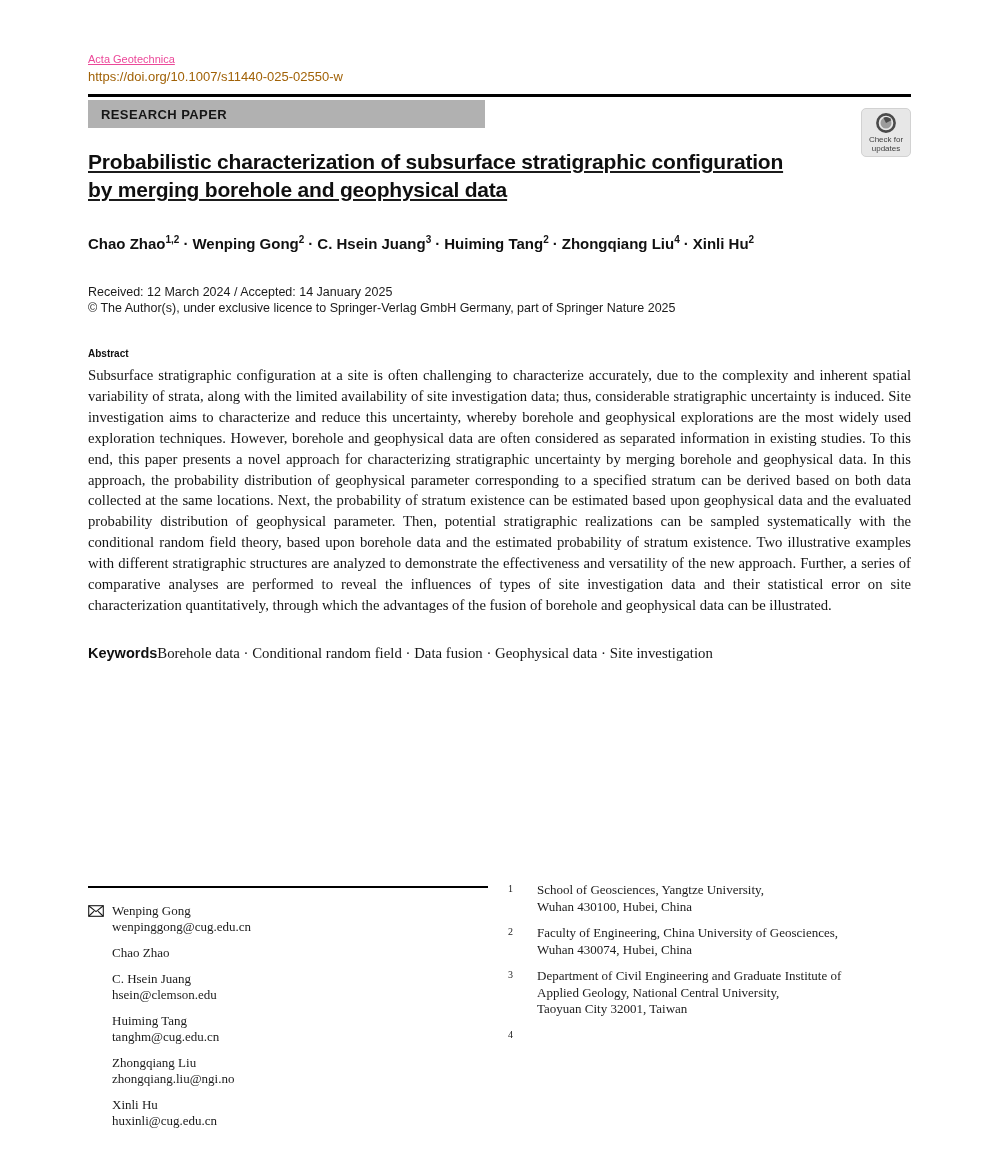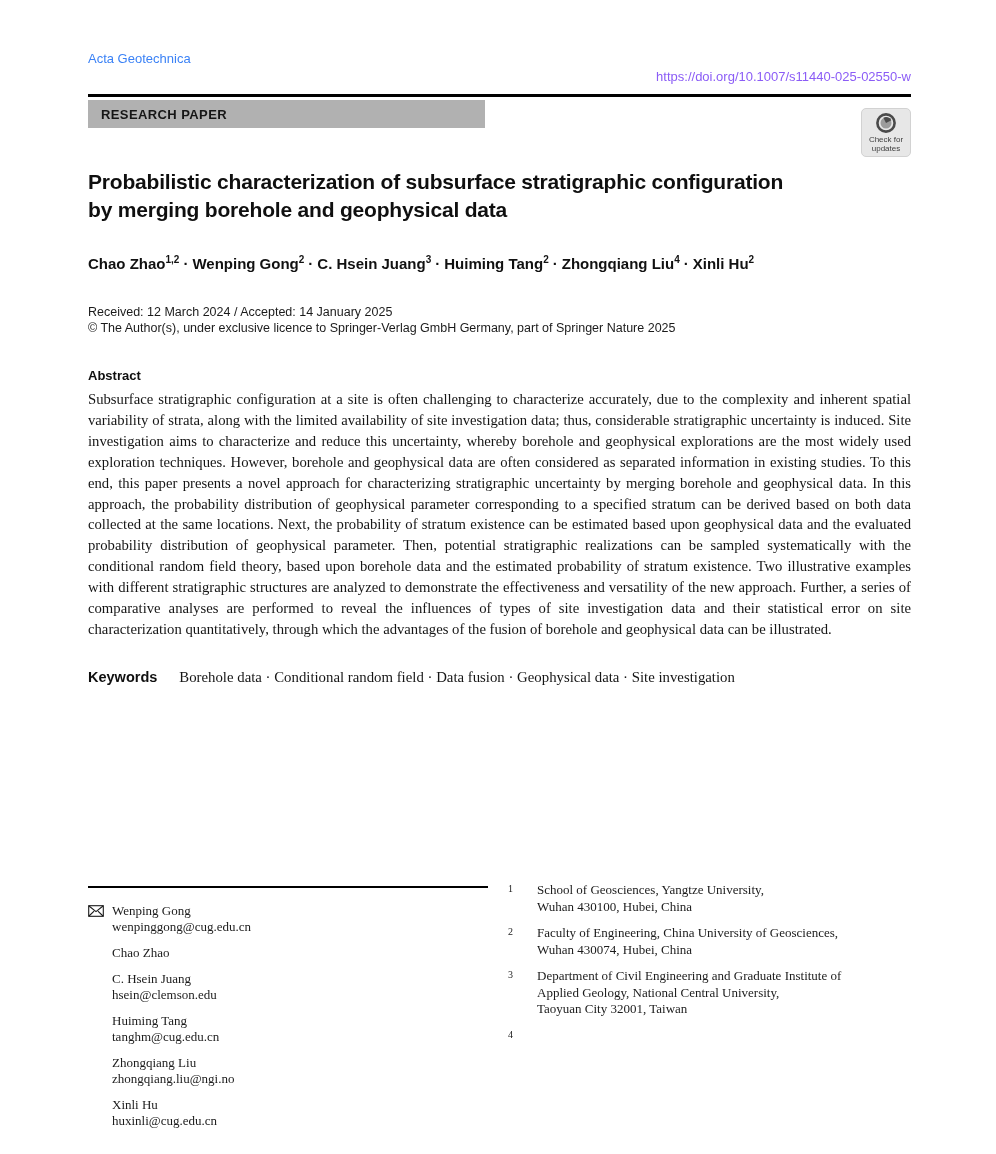--- a/index.html
+++ b/index.html
@@ -8,22 +8,22 @@
     position: relative;
     width: 996px;
     height: 1154px;
     margin: 0 auto;
     background: #ffffff;
     color: #1b1b1b;
     padding: 50px 85px 0 88px;
     overflow: hidden;
     font-family: "Liberation Sans", sans-serif;
   }
-  .journal-name { font-size: 13px; line-height: 18px; color: #3b82f6; }
-  .journal-doi  { font-size: 13px; line-height: 18px; color: #8b5cf6; text-align: right; }
+  .journal-name { font-size: 11px; line-height: 18px; color: #ec4899; text-decoration: underline; }
+  .journal-doi  { font-size: 13px; line-height: 18px; color: #a16207; }
   .header-rule  { height: 3px; background: #000; margin-top: 8px; }
   .banner {
     margin-top: 3px;
     width: 397px;
     height: 28px;
     background: #b1b1b1;
     display: flex;
     align-items: center;
     padding-left: 13px;
   }
@@ -38,44 +38,44 @@
     border: 1px solid #d2d2d2;
     border-radius: 5px;
     display: flex;
     flex-direction: column;
     align-items: center;
     justify-content: center;
     cursor: pointer;
   }
   .update-badge svg { display: block; margin-bottom: 1px; }
   .badge-line { font-size: 8px; line-height: 9px; color: #3e3e3e; text-align: right; }
-  .title-block { margin-top: 40px; }
+  .title-block { margin-top: 20px; text-decoration: underline; }
   .title-line {
     font-size: 21px;
     font-weight: bold;
     line-height: 28px;
     letter-spacing: -0.2px;
     color: #0f0f0f;
     white-space: nowrap;
   }
   .authors { margin-top: 30px; font-size: 15px; font-weight: bold; color: #111; }
   .authors sup { font-size: 10px; font-weight: bold; }
   .author-sep { margin: 0 4px; }
   .dates-block { margin-top: 32px; font-size: 12.5px; line-height: 16px; color: #1b1b1b; }
   .abstract-section { margin-top: 32px; }
-  .abstract-heading { font-size: 13px; font-weight: bold; margin-bottom: 6px; color: #0f0f0f; }
+  .abstract-heading { font-size: 10px; font-weight: bold; margin-bottom: 6px; color: #0f0f0f; }
   .abstract-body {
     font-family: "Liberation Serif", serif;
     font-size: 14.7px;
     line-height: 20.9px;
     text-align: justify;
     color: #151515;
   }
   .keywords-line { margin-top: 29px; font-size: 14.5px; }
-  .keywords-heading { font-weight: bold; font-family: "Liberation Sans", sans-serif; margin-right: 22px; color: #0f0f0f; }
+  .keywords-heading { font-weight: bold; font-family: "Liberation Sans", sans-serif; margin-right: 0; color: #0f0f0f; }
   .keywords-text { font-family: "Liberation Serif", serif; font-size: 14.8px; color: #151515; }
   .page-footer {
     position: absolute;
     top: 886px;
     left: 88px;
     right: 85px;
     display: flex;
     font-family: "Liberation Serif", serif;
     font-size: 13px;
     color: #1b1b1b;

